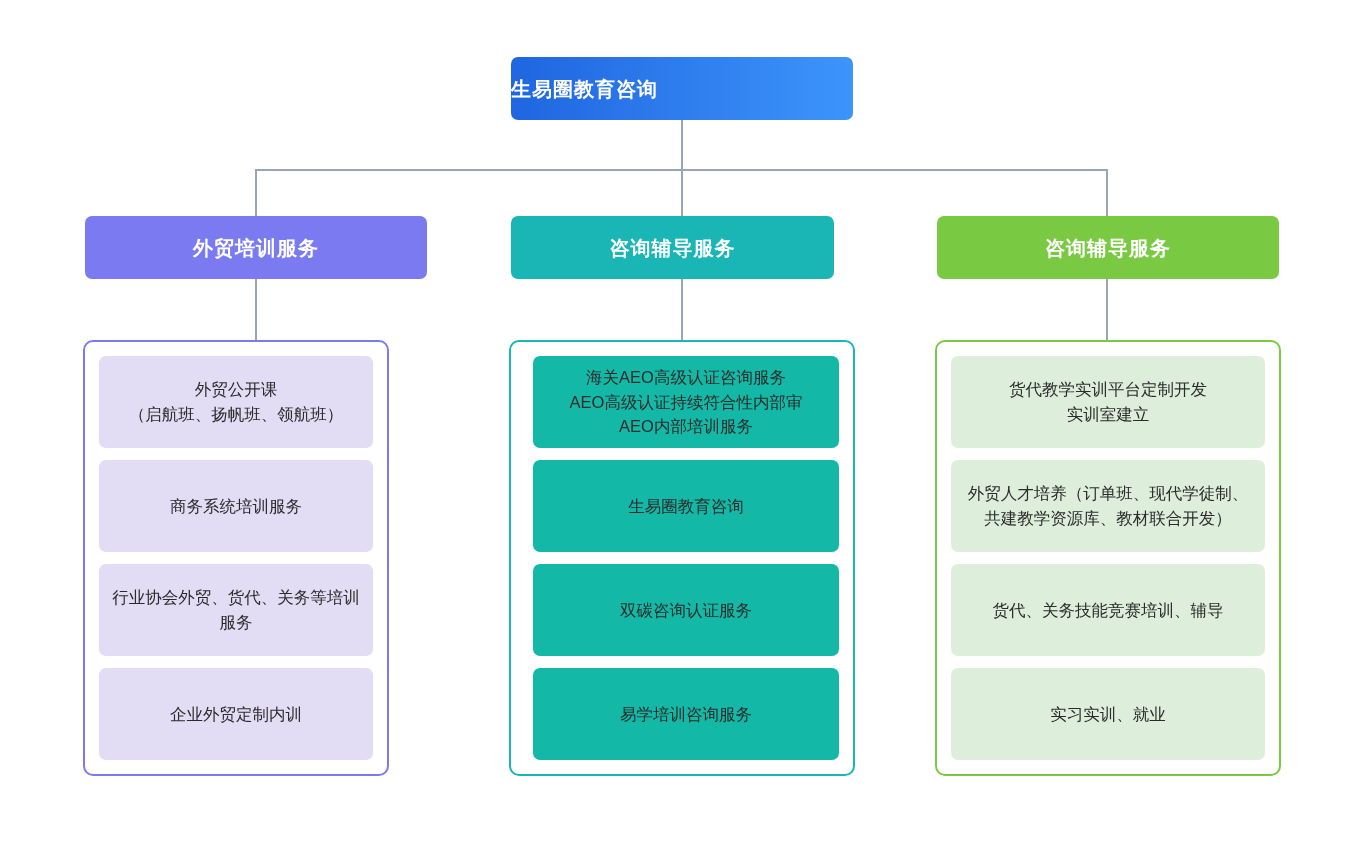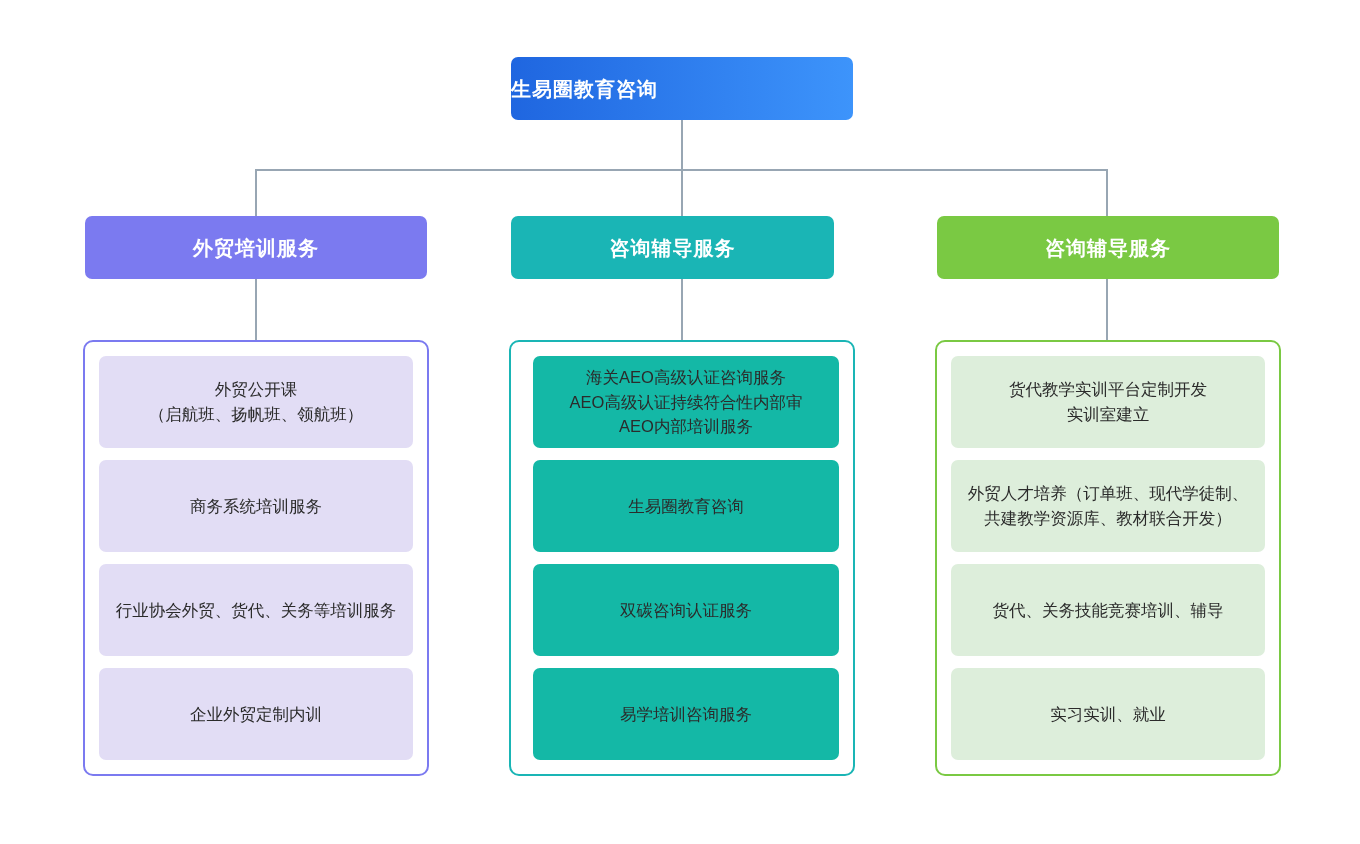--- a/index.html
+++ b/index.html
@@ -106,21 +106,21 @@
     line-height: 1.5;
     text-align: center;
     white-space: pre-line;
   }
 
   
   .col-1-header { left: 85px; width: 342px; background: #7b7af0; }
   .col-2-header { left: 511px; width: 323px; background: #1ab5b5; }
   .col-3-header { left: 937px; width: 342px; background: #7ac943; }
 
-  .col-1-panel { left: 83px; width: 346px; border-color: #7b7af0; }
+  .col-1-panel { left: 83px; width: 306px; border-color: #7b7af0; }
   .col-2-panel { left: 509px; width: 346px; border-color: #1ab5b5; }
   .col-3-panel { left: 935px; width: 346px; border-color: #7ac943; }
 
   .col-1-panel .item-card { background: #e2ddf5; }
   .col-2-panel .item-card { background: #14b8a6; margin-left: 8px; }
   .col-3-panel .item-card { background: #ddeedb; }
 </style>
 </head>
 <body>
 

